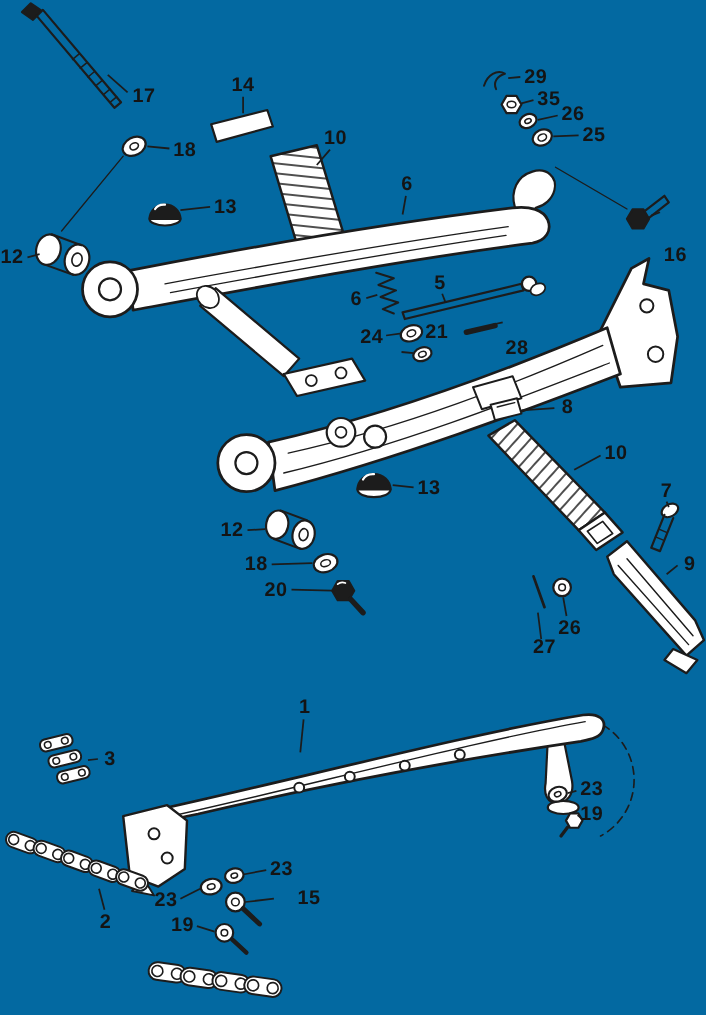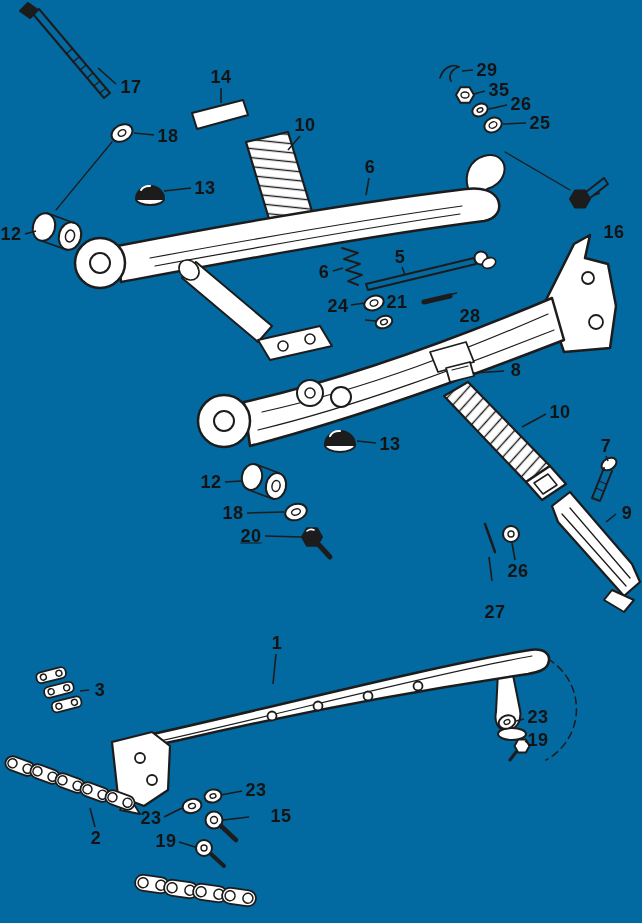--- a/index.html
+++ b/index.html
@@ -368,24 +368,24 @@
       <div class="callout" style="left: 400px; top: 257px;">5</div>
       <div class="callout" style="left: 338px; top: 306px;">24</div>
       <div class="callout" style="left: 470px; top: 292px; margin-top: 24px;">28</div>
       <div class="callout" style="left: 353px; top: 302px; margin-left: 44px;">21</div>
       <div class="callout" style="left: 516px; top: 370px;">8</div>
       <div class="callout" style="left: 560px; top: 412px;">10</div>
       <div class="callout" style="left: 390px; top: 444px;">13</div>
       <div class="callout" style="left: 606px; top: 446px;">7</div>
       <div class="callout" style="left: 211px; top: 482px;">12</div>
       <div class="callout" style="left: 233px; top: 513px;">18</div>
-      <div class="callout" style="left: 251px; top: 536px; text-decoration: underline;">20</div>
+      <div class="callout" style="left: 251px; top: 536px;">20</div>
       <div class="callout" style="left: 627px; top: 513px;">9</div>
       <div class="callout" style="left: 518px; top: 571px;">26</div>
-      <div class="callout" style="left: 495px; top: 612px;">27</div>
+      <div class="callout" style="left: 495px; top: 588px;">27</div>
       <div class="callout" style="left: 277px; top: 643px;">1</div>
       <div class="callout" style="left: 100px; top: 690px;">3</div>
       <div class="callout" style="left: 538px; top: 717px;">23</div>
       <div class="callout" style="left: 538px; top: 740px;">19</div>
       <div class="callout" style="left: 256px; top: 790px;">23</div>
       <div class="callout" style="left: 151px; top: 818px;">23</div>
       <div class="callout" style="left: 281px; top: 816px;">15</div>
       <div class="callout" style="left: 166px; top: 841px;">19</div>
       <div class="callout" style="left: 96px; top: 838px;">2</div>
     </div>

